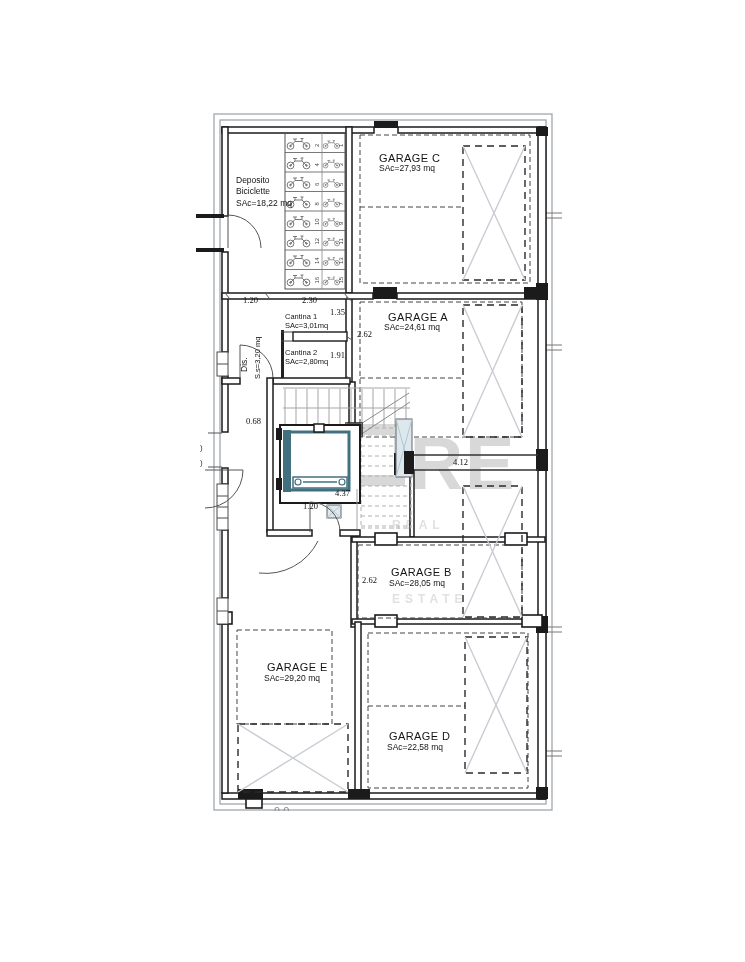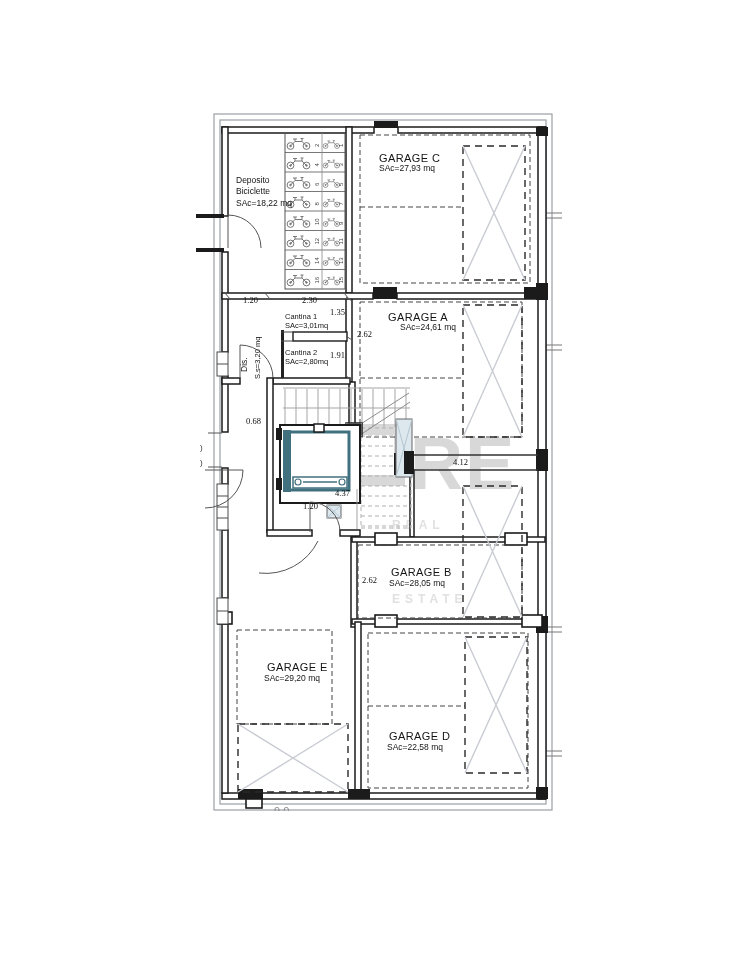--- a/index.html
+++ b/index.html
@@ -247,21 +247,21 @@
   </svg>
 
   <div class="lbl" style="left:236px;top:176px">Deposito</div>
   <div class="lbl" style="left:236px;top:187px">Biciclette</div>
   <div class="lbl" style="left:236px;top:199px">SAc=18,22 mq</div>
 
   <div class="lbl big" style="left:379px;top:152px">GARAGE C</div>
   <div class="lbl" style="left:379px;top:164px">SAc=27,93 mq</div>
 
   <div class="lbl big" style="left:388px;top:311px">GARAGE A</div>
-  <div class="lbl" style="left:400px;top:323px">SAc=24,61 mq</div>
+  <div class="lbl" style="left:384px;top:323px">SAc=24,61 mq</div>
 
   <div class="lbl big" style="left:391px;top:566px">GARAGE B</div>
   <div class="lbl" style="left:389px;top:579px">SAc=28,05 mq</div>
 
   <div class="lbl big" style="left:389px;top:730px">GARAGE D</div>
   <div class="lbl" style="left:387px;top:743px">SAc=22,58 mq</div>
 
   <div class="lbl big" style="left:267px;top:661px">GARAGE E</div>
   <div class="lbl" style="left:264px;top:674px">SAc=29,20 mq</div>
 

